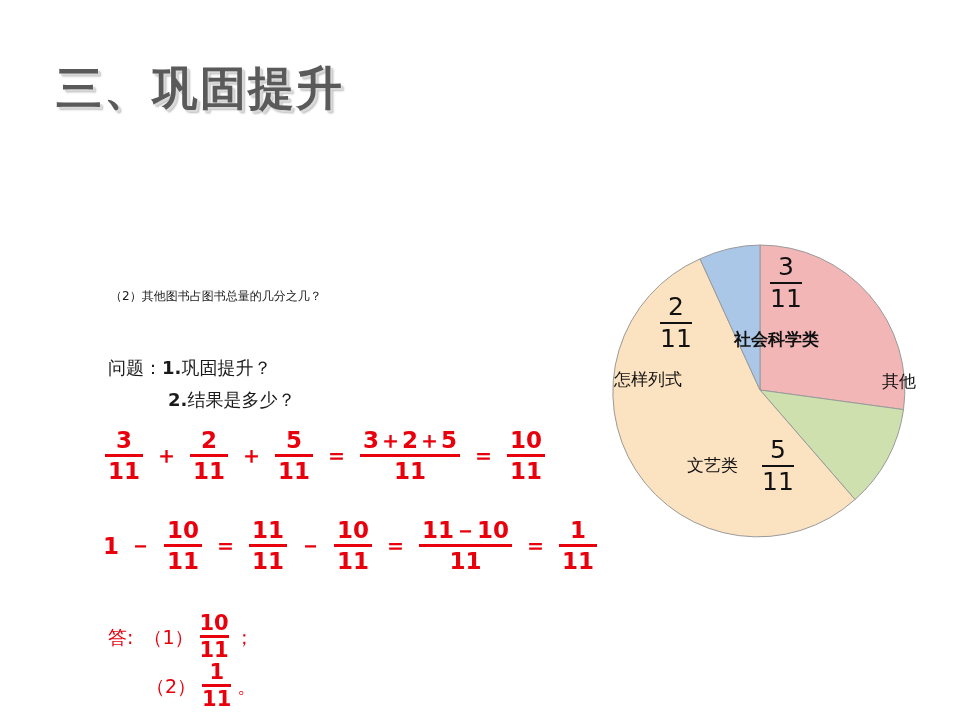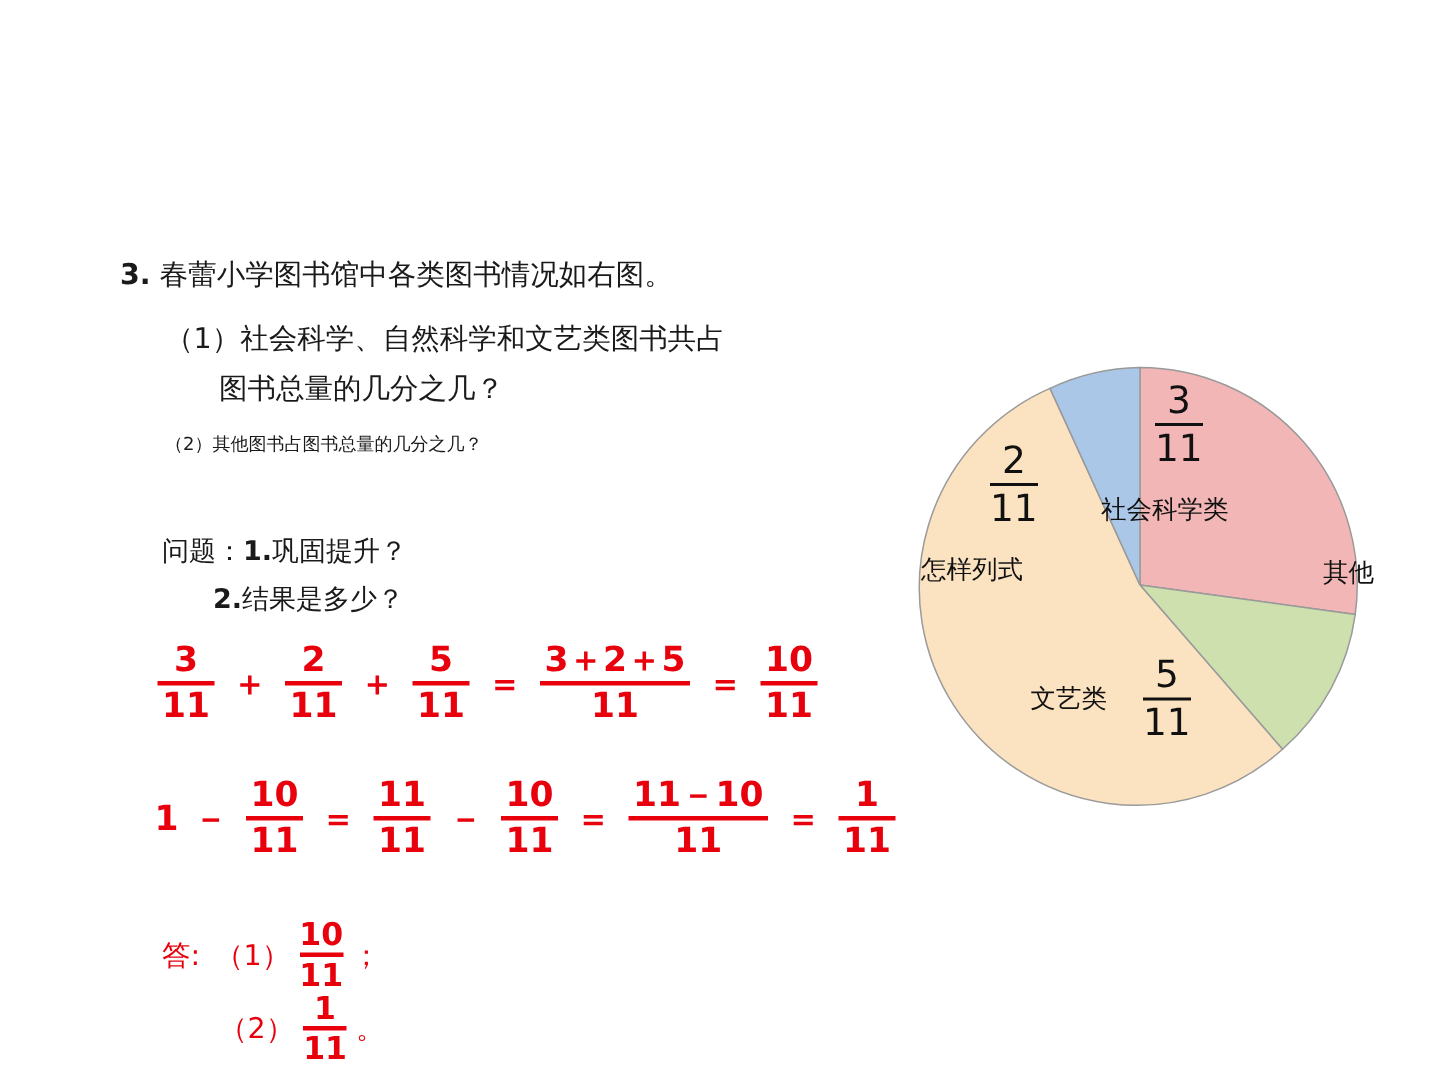--- a/index.html
+++ b/index.html
@@ -39,21 +39,21 @@
     position:absolute;left:110px;top:288px;
     font-size:12px;color:#1a1a1a;
     font-family:"DejaVu Sans","Liberation Sans",sans-serif;
   }
 
   .ask{
     position:absolute;left:108px;top:352px;
     font-size:18px;color:#1a1a1a;line-height:32px;
     font-family:"DejaVu Sans","Liberation Sans",sans-serif;
   }
-  .ask .l2{display:block;margin-left:34px;}
+  .ask .l2{display:block;margin-left:60px;}
 
   
   .mathrow{position:absolute;display:flex;align-items:center;color:#e8000d;
     font-weight:bold;font-family:"DejaVu Sans","Liberation Sans",sans-serif;}
   .row1{left:98px;top:428px;font-size:23px;}
   .row2{left:98px;top:518px;font-size:23px;}
 
   .frac{display:inline-flex;flex-direction:column;align-items:center;
         margin:0 7px;line-height:1.05;}
   .frac .num{padding:0 3px;}
@@ -81,30 +81,23 @@
      font-family:"DejaVu Sans","Liberation Sans",sans-serif;white-space:nowrap;}
   .pf{display:inline-flex;flex-direction:column;align-items:center;line-height:1.05;
       font-size:25px;color:#111;font-family:"DejaVu Sans","Liberation Sans",sans-serif;}
   .pf .bar{width:100%;min-width:30px;height:2px;background:#111;margin:2px 0;}
 </style>
 </head>
 <body>
 
 <div class="slide">
 
-
-  <div class="q-num">
-    <b>3.</b>
-    <span>春蕾小学图书馆中各类图书情况如右图。</span>
-  </div>
-
-  <div class="q1">
-    <span>（1）</span><span>社会科学、自然科学和文艺类图书共占</span>
-    <span class="ind">图书总量的几分之几？</span>
-  </div>
+  <div class="title">三、巩固提升</div>
+
+
 
   <div class="q2">
     <span>（2）</span><span>其他图书占图书总量的几分之几？</span>
   </div>
 
   <div class="ask">
     <span>问题：</span><b>1.</b><span>巩固提升？</span>
     <span class="l2"><b>2.</b><span>结果是多少？</span></span>
   </div>
 
@@ -210,21 +203,21 @@
       <path d="M150,150 L90.0,18.9 A145,145 0 0,1 150,5 Z" fill="#aac7e8" stroke="#9a9a9a" stroke-width="1"></path>
     </svg>
 
     <div class="pie-label" style="left:168px;top:22px;">
       <span class="pf">
         <span>3</span>
         <span class="bar"></span>
         <span>11</span>
       </span>
     </div>
-    <div class="pie-label" style="left:132px;top:96px;">社会科学类</div>
+    <div class="pie-label" style="left:132px;top:96px;font-weight:bold;">社会科学类</div>
 
     <div class="pie-label" style="left:268px;top:138px;margin-left:12px;">其他</div>
 
     <div class="pie-label" style="left:58px;top:62px;">
       <span class="pf">
         <span>2</span>
         <span class="bar"></span>
         <span>11</span>
       </span>
     </div>

